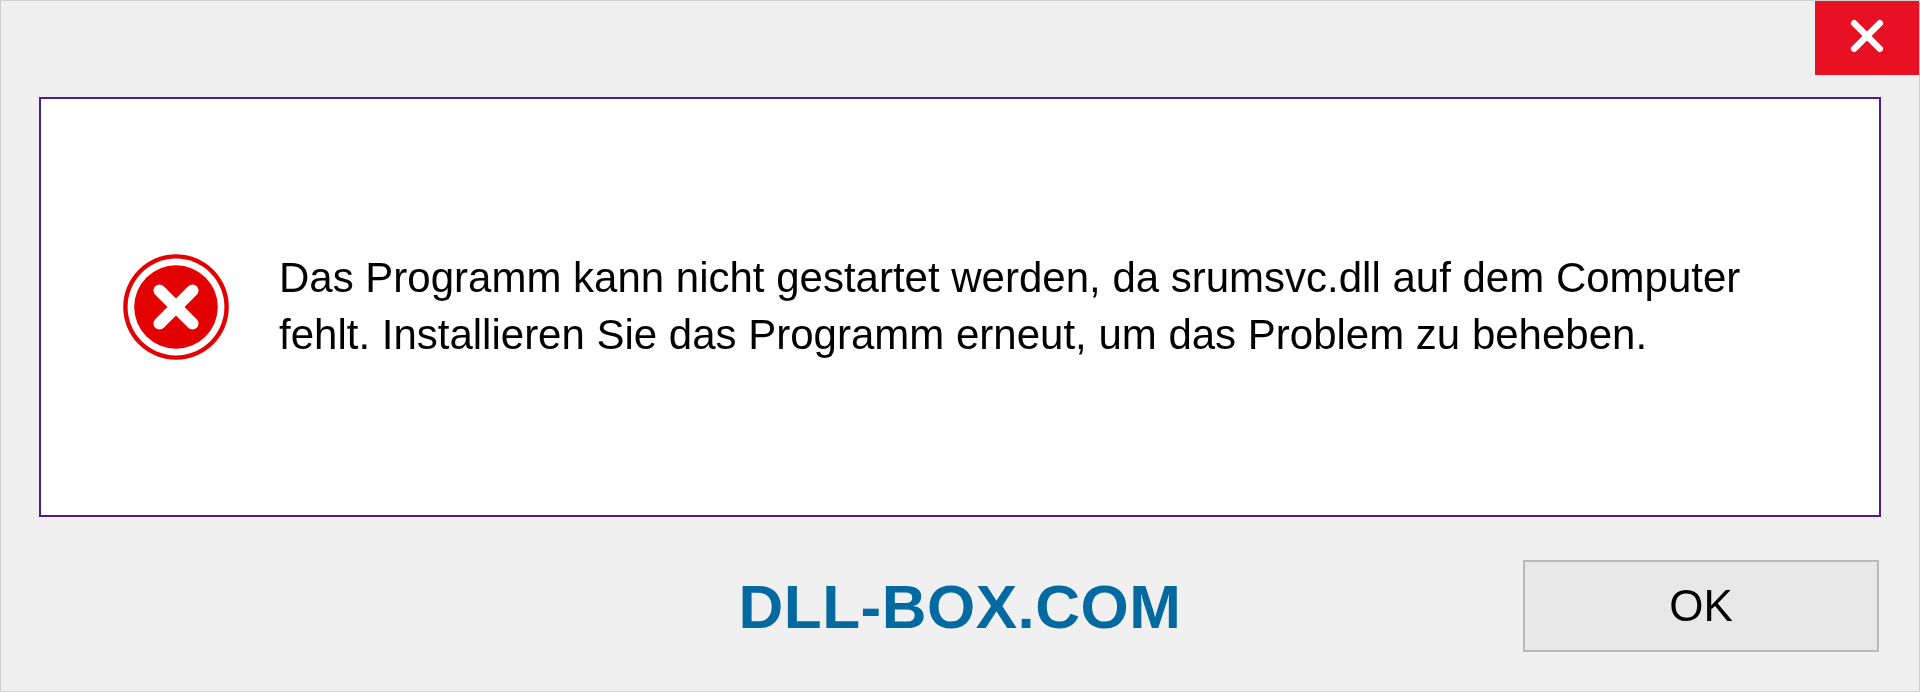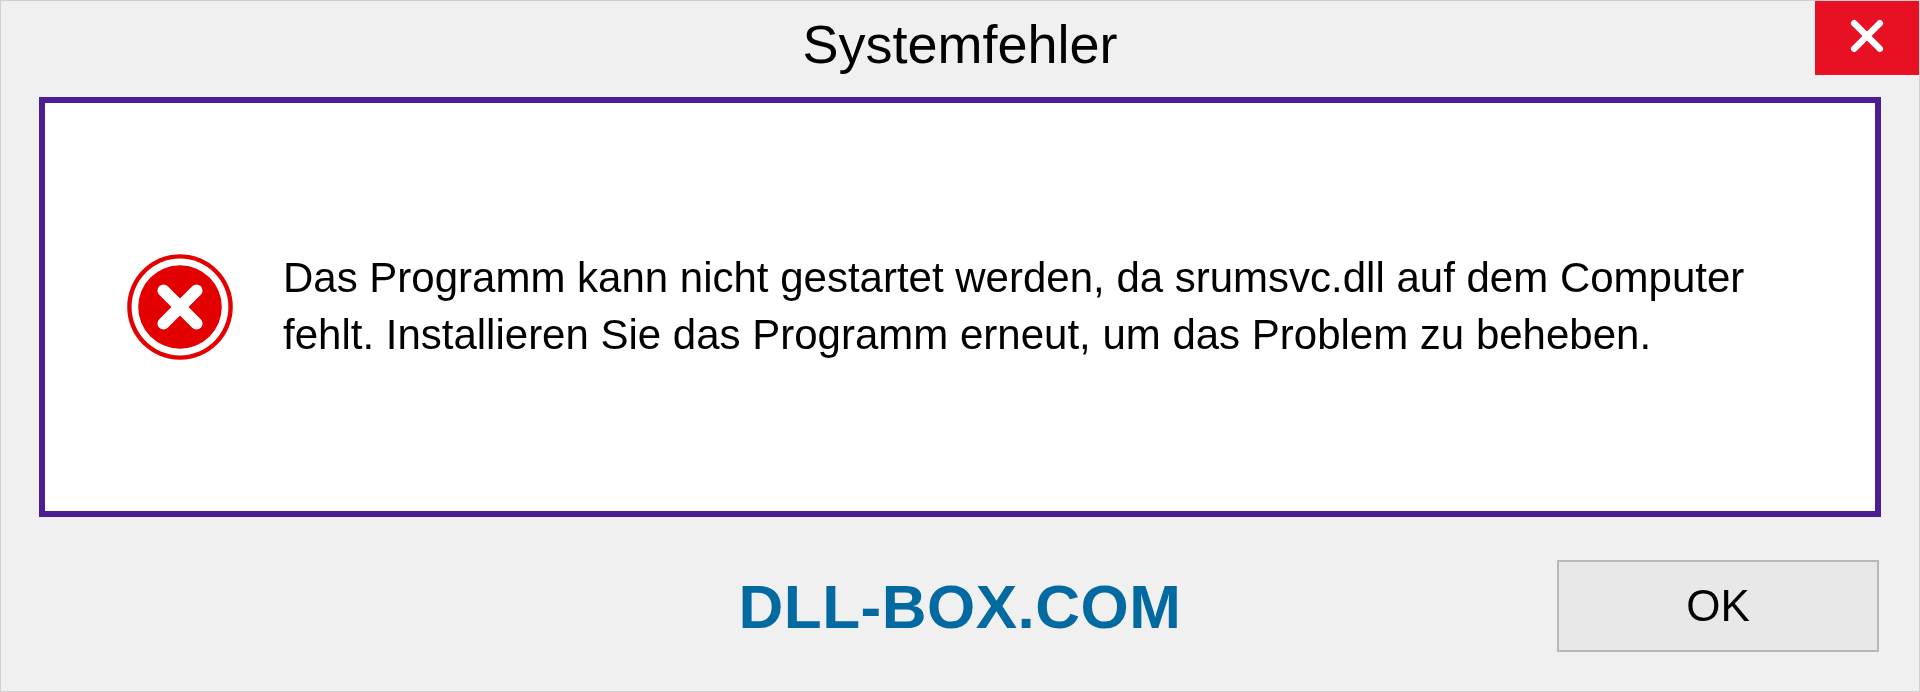--- a/index.html
+++ b/index.html
@@ -55,21 +55,21 @@
     }
     
     .close-button svg {
       width: 44px;
       height: 44px;
     }
     
     .content-area {
       margin: 10px 38px 24px 38px;
       background: #fff;
-      border: 6px solid #4c1d95;
+      border: 2px solid #4c1d95;
       flex: 1;
       display: flex;
       align-items: center;
       padding: 50px 48px 50px 80px;
     }
     
     .error-icon-wrap {
       flex-shrink: 0;
       margin-right: 48px;
     }
@@ -101,40 +101,39 @@
       left: 50%;
       transform: translateX(-50%);
       font-size: 62px;
       font-weight: 800;
       color: #0369a1;
       letter-spacing: 0.5px;
       font-family: Arial, sans-serif;
     }
     
     .ok-button {
-      width: 322px;
+      width: 356px;
       height: 92px;
       background: #e8e8e8;
       border: 2px solid #b8b8b8;
       font-size: 44px;
       color: #000;
       display: flex;
       align-items: center;
       justify-content: center;
       cursor: pointer;
       font-family: inherit;
     }
   </style>
 </head>
 <body>
 
 <div class="dialog-window">
 
   <div class="titlebar">
-    <span class="title-text">Systemfehler</span>
     <div class="close-button">
       <span>
         <svg viewBox="0 0 24 24" fill="none" stroke="#fff" stroke-width="3.5" stroke-linecap="round">
           <line x1="5" y1="5" x2="19" y2="19"></line>
           <line x1="19" y1="5" x2="5" y2="19"></line>
         </svg>
       </span>
     </div>
   </div>
 

